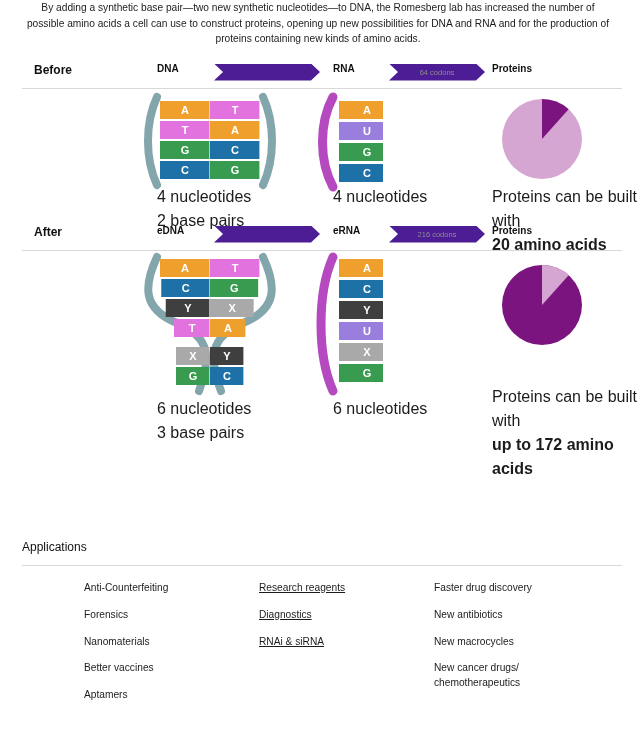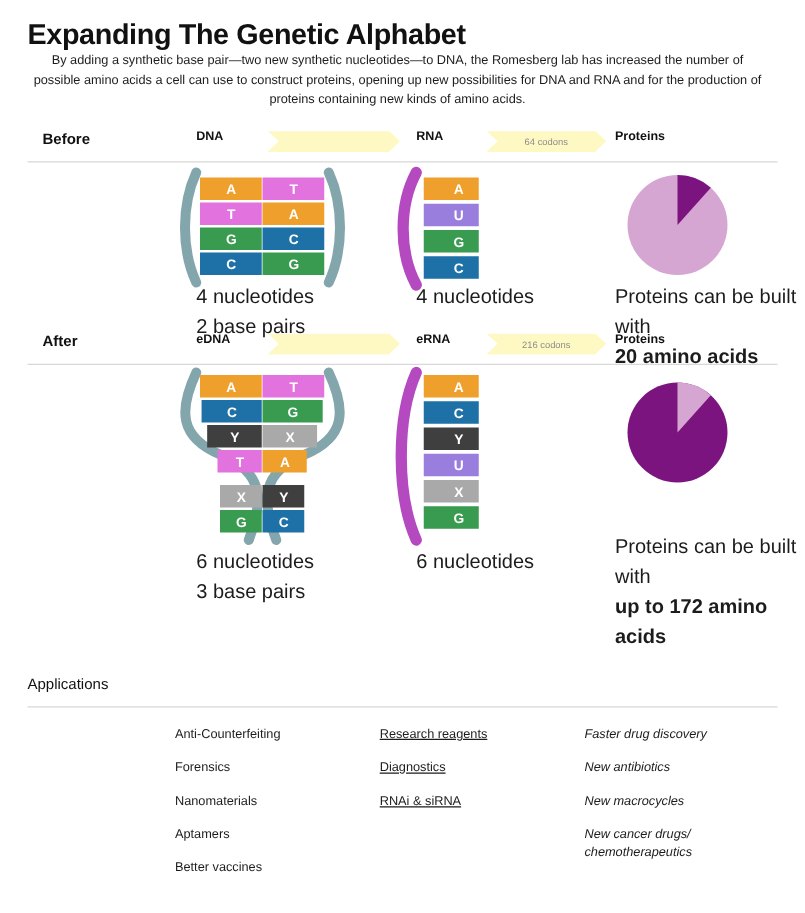--- a/index.html
+++ b/index.html
@@ -32,21 +32,21 @@
   .col-title {
     position: absolute; top: 0;
     font-size: 10px; font-weight: bold; color: #111;
   }
   .ct-dna   { left: 135px; }
   .ct-rna   { left: 311px; }
   .ct-prot  { left: 470px; }
 
   .chevron {
     position: absolute; top: 1px; height: 17px;
-    background: #fef9c3; color: #8d8d8d;
+    background: #4c1d95; color: #8d8d8d;
     font-size: 7.5px; line-height: 17px; text-align: center;
     clip-path: polygon(0 0, calc(100% - 9px) 0, 100% 50%, calc(100% - 9px) 100%, 0 100%, 9px 50%);
   }
   .chev-1 { left: 192px; width: 106px; }
   .chev-2 { left: 367px; width: 96px; }
 
   .rule { height: 1px; background: #d8d8d8; margin-top: 5px; }
 
   
   .band { position: relative; }
@@ -65,34 +65,33 @@
   .cap-dna  { left: 135px; }
   .cap-rna  { left: 311px; }
   .cap-prot { left: 470px; width: 160px; }
 
   
   .apps { position: absolute; left: 22px; top: 540px; width: 600px; }
   .apps-title { font-size: 12px; font-weight: normal; color: #111; }
   .apps-rule { height: 1px; background: #d8d8d8; margin-top: 11px; }
   .apps-cols { display: flex; margin-top: 15px; }
   .apps-col { font-size: 10.2px; line-height: 1.45; color: #1c1c1c; }
-  .apps-col-1 { width: 175px; margin-left: 118px; }
+  .apps-col-1 { width: 175px; margin-left: 62px; }
   .apps-col-2 { width: 175px; text-decoration: underline; }
-  .apps-col-3 { width: 165px; font-style: italic; }
+  .apps-col-3 { width: 165px; }
   .app-item { margin-bottom: 12px; }
   .app-item:last-child { margin-bottom: 0; }
 
   svg { display: block; overflow: visible; }
 </style>
 </head>
 <body>
 
 <div class="page">
 
-  <h1 class="title">Expanding The Genetic Alphabet</h1>
   <p class="intro">By adding a synthetic base pair—two new synthetic nucleotides—to DNA, the Romesberg lab has increased the number of possible amino acids a cell can use to construct proteins, opening up new possibilities for DNA and RNA and for the production of proteins containing new kinds of amino acids.</p>
 
   <div class="section">
     <div class="sec-head">
       <span class="sec-label">Before</span>
       <span class="col-title ct-dna">DNA</span>
       <span class="chevron chev-1"></span>
       <span class="col-title ct-rna">RNA</span>
       <span class="chevron chev-2">64 codons</span>
       <span class="col-title ct-prot">Proteins</span>
@@ -257,22 +256,22 @@
   </div>
 
   <div class="apps">
     <div class="apps-title">Applications</div>
     <div class="apps-rule"></div>
     <div class="apps-cols">
       <div class="apps-col apps-col-1" id="apps-col-0">
           <div class="app-item">Anti-Counterfeiting</div>
           <div class="app-item">Forensics</div>
           <div class="app-item">Nanomaterials</div>
+          <div class="app-item">Better vaccines</div>
           <div class="app-item">Aptamers</div>
-          <div class="app-item">Better vaccines</div>
         </div>
       <div class="apps-col apps-col-2" id="apps-col-1">
           <div class="app-item">Research reagents</div>
           <div class="app-item">Diagnostics</div>
           <div class="app-item">RNAi &amp; siRNA</div>
         </div>
       <div class="apps-col apps-col-3" id="apps-col-2">
           <div class="app-item">Faster drug discovery</div>
           <div class="app-item">New antibiotics</div>
           <div class="app-item">New macrocycles</div>

